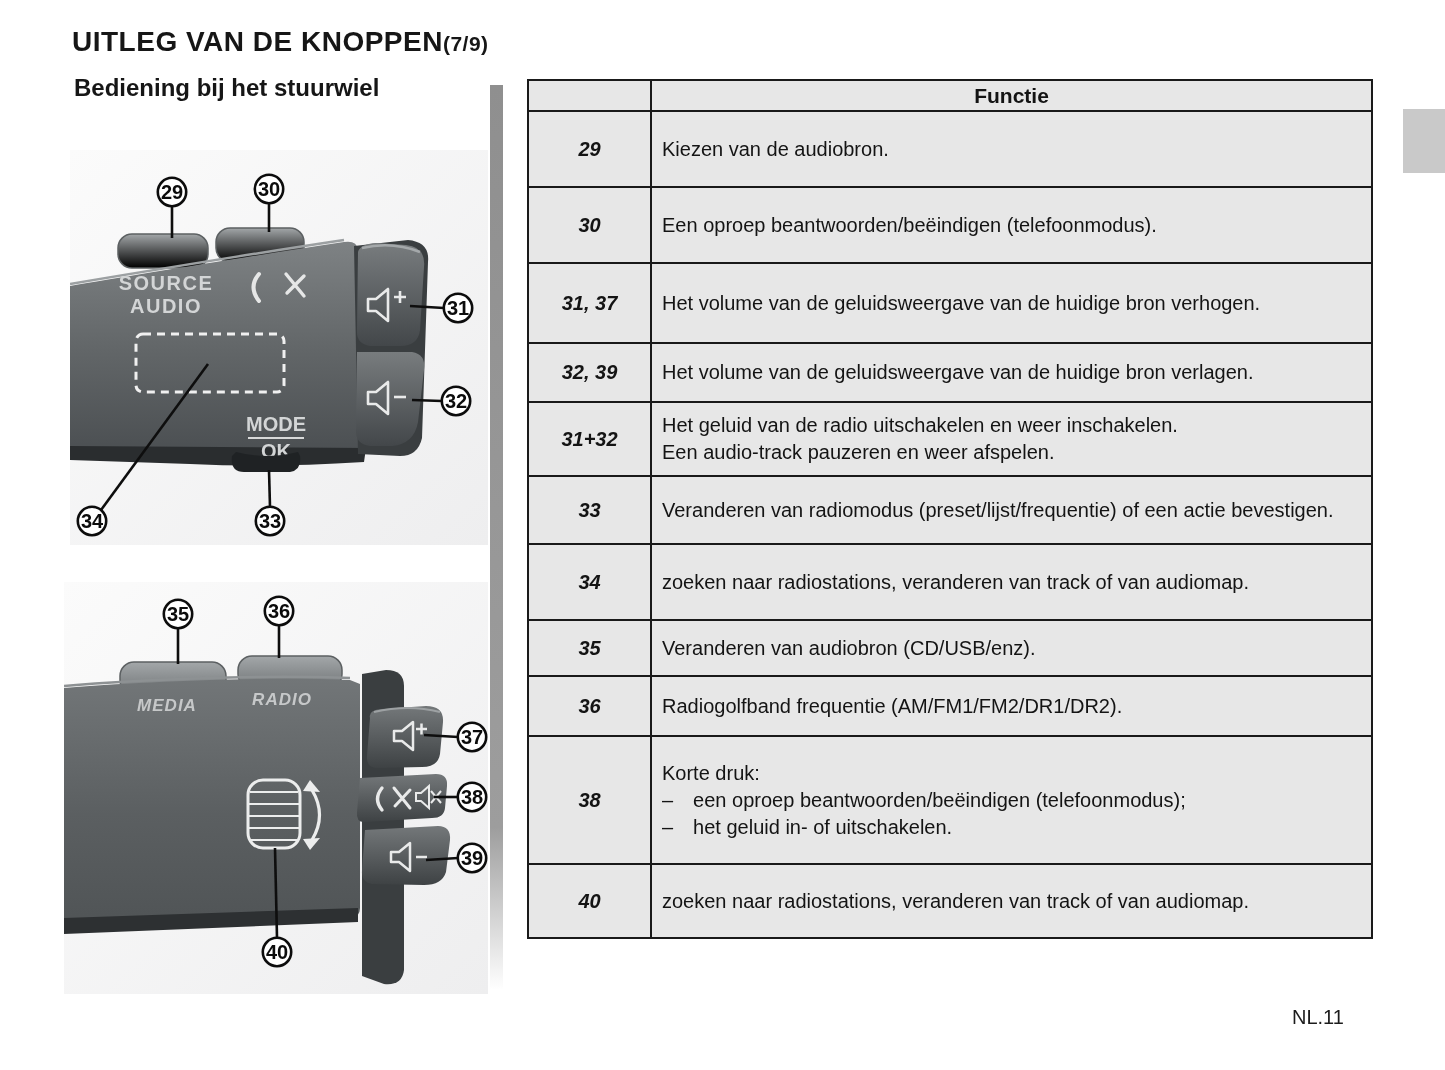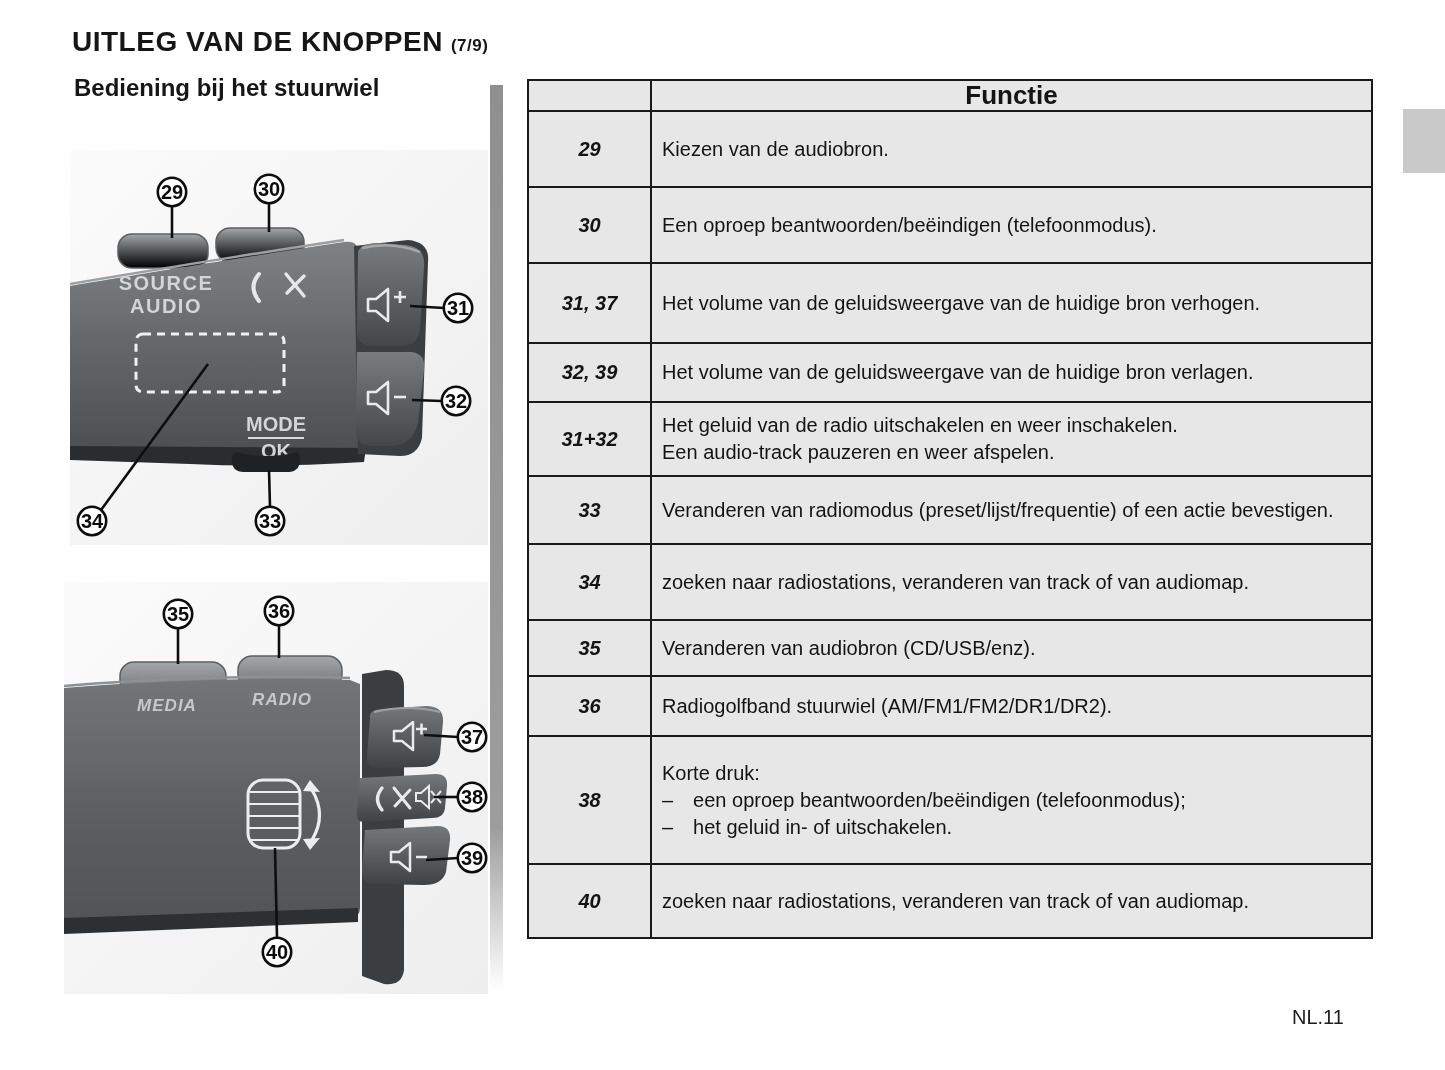--- a/index.html
+++ b/index.html
@@ -6,21 +6,21 @@
   body{
     width:1445px;height:1070px;position:relative;overflow:hidden;
     background:#ffffff;color:#111;
     font-family:"Liberation Sans", sans-serif;
     -webkit-font-smoothing:antialiased;
   }
   .abs{position:absolute;}
 
   
   .title{left:72px;top:26px;font-weight:bold;font-size:28px;letter-spacing:.5px;color:#161616;}
-  .title .suffix{font-size:17px;margin-left:8px;}
+  .title .suffix{font-size:21px;margin-left:0;}
   .subtitle{left:74px;top:74px;font-weight:bold;font-size:24px;color:#161616;}
 
   
   .vbar{
     left:490px;top:85px;width:13px;height:905px;
     background:linear-gradient(to bottom,#8f8f8f 0%,#9d9d9d 82%,#ffffff 100%);
   }
 
   
   .tab-marker{left:1403px;top:109px;width:42px;height:64px;background:#c9c9c9;}
@@ -30,21 +30,21 @@
     position:absolute;left:527px;top:79px;width:846px;
     border-collapse:collapse;table-layout:fixed;
   }
   table.fn td{
     border:2px solid #1a1a1a;background:#e7e7e7;
     vertical-align:middle;font-size:20px;color:#141414;
   }
   table.fn td.ref{width:121px;text-align:center;font-weight:bold;font-style:italic;}
   table.fn td.desc{padding:4px 28px 4px 10px;line-height:27px;}
   table.fn tr.head td{height:29px;font-weight:bold;text-align:center;padding:0;line-height:29px;}
-  table.fn tr.head td.desc-h{font-size:26px;margin-top:14px;}
+  table.fn tr.head td.desc-h{font-size:21px;margin-top:14px;}
 
   .pagenum{left:1292px;top:1006px;font-size:20px;color:#1c1c1c;}
 
   svg text{font-family:"Liberation Sans", sans-serif;}
   .callout-num{font-size:20px;font-weight:bold;fill:#0c0c0c;}
   .body-label{font-weight:bold;fill:#d3d5d6;}
 </style>
 </head>
 <body>
 
@@ -312,21 +312,21 @@
       </tr>
       <tr style="height: 56px;">
         <td class="ref">35</td>
         <td class="desc">
           <div>Veranderen van audiobron (CD/USB/enz).</div>
         </td>
       </tr>
       <tr style="height: 60px;">
         <td class="ref">36</td>
         <td class="desc">
-          <div>Radiogolfband stuurwiel (AM/FM1/FM2/DR1/DR2).</div>
+          <div>Radiogolfband frequentie (AM/FM1/FM2/DR1/DR2).</div>
         </td>
       </tr>
       <tr style="height: 128px;">
         <td class="ref">38</td>
         <td class="desc">
           <div>Korte druk:</div>
           <div>– een oproep beantwoorden/beëindigen (telefoonmodus);</div>
           <div>– het geluid in- of uitschakelen.</div>
         </td>
       </tr>

